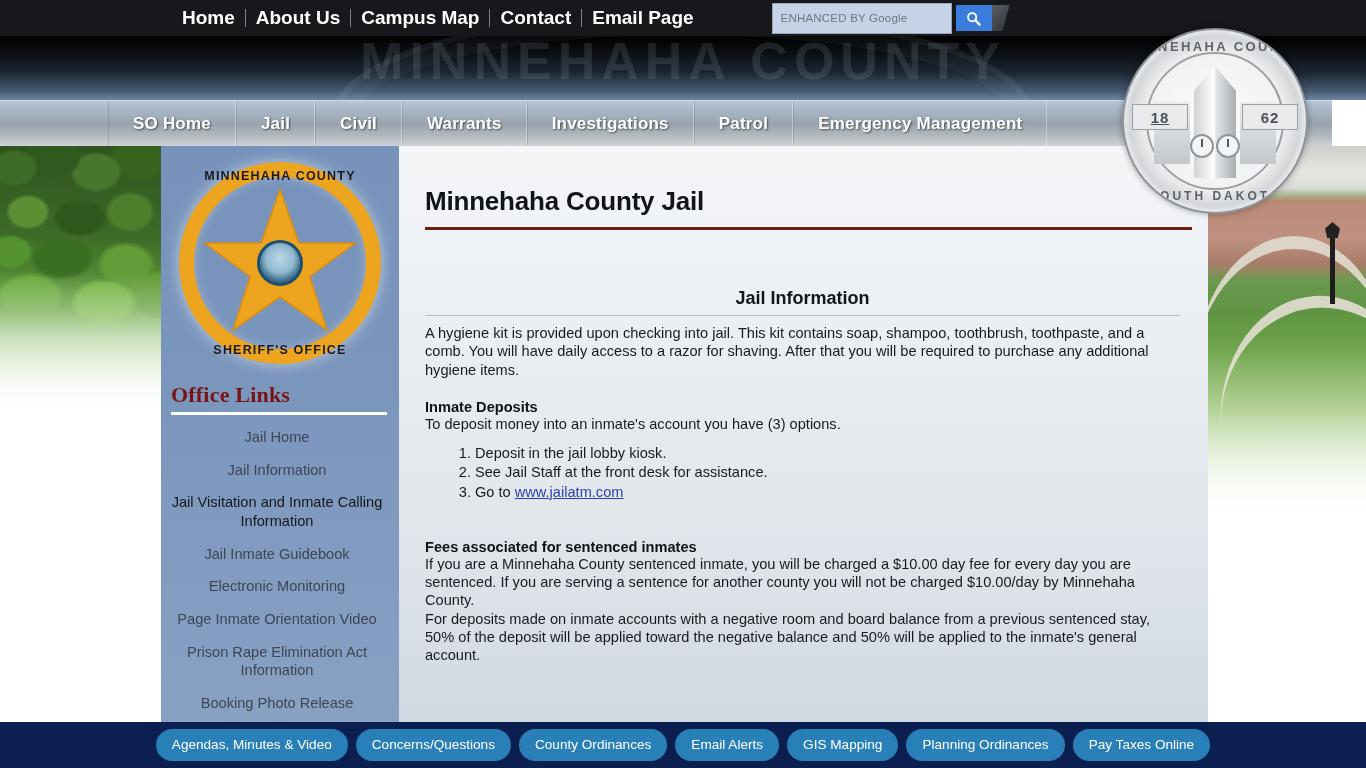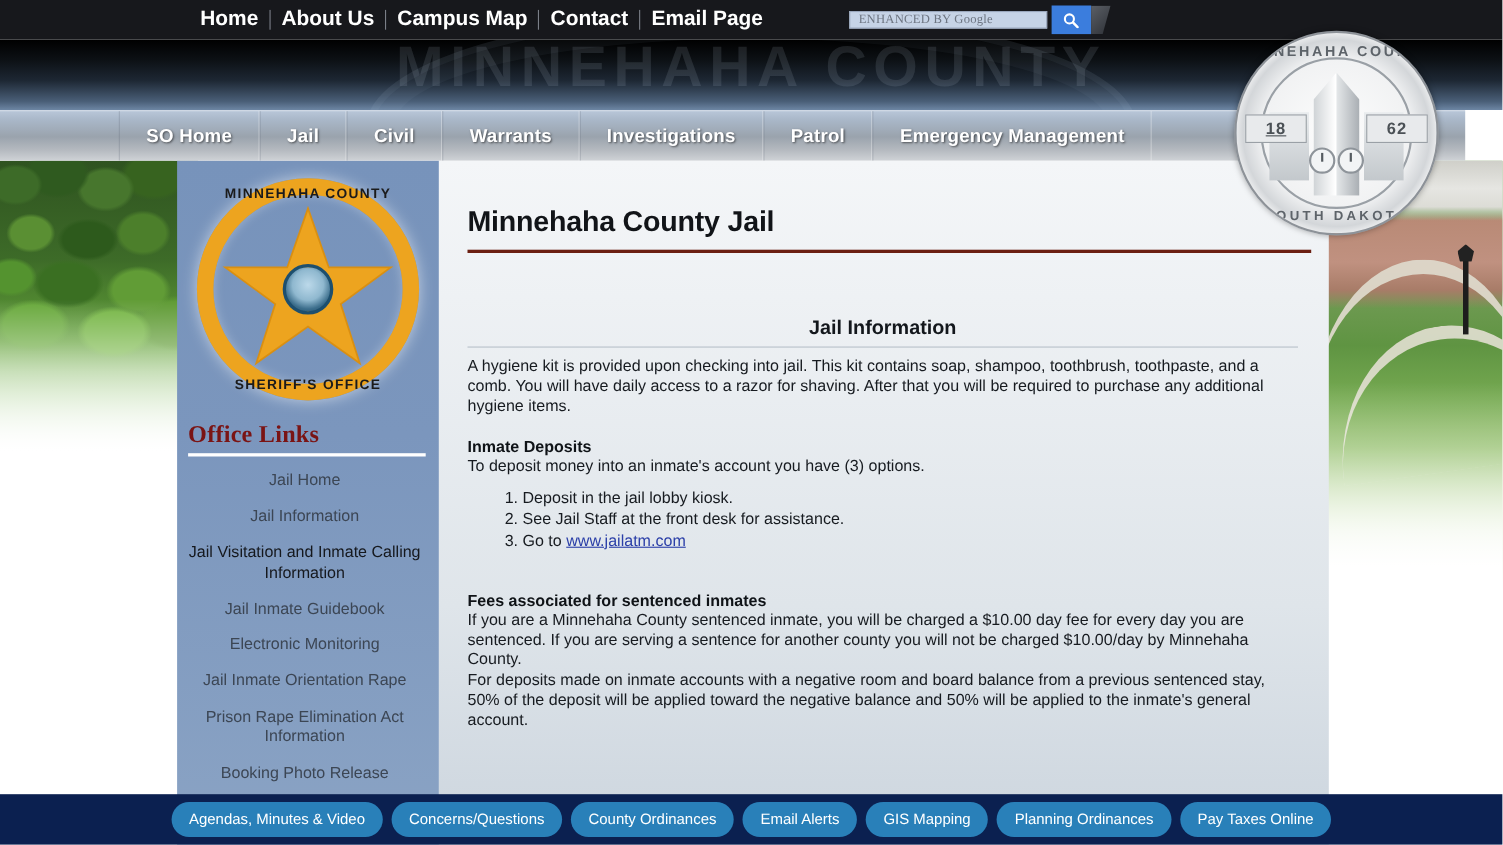--- a/index.html
+++ b/index.html
@@ -138,28 +138,28 @@
     height: 18px;
     background: #7b7f88;
   }
   .search-wrap {
     display: flex;
     align-items: center;
     margin-left: 68px;
   }
   .search-input {
     width: 180px;
-    height: 16px;
+    height: 31px;
     border: 1px solid #9aa7bc;
     background: #c6d3e6;
     color: #5d6673;
     font-size: 11.5px;
     letter-spacing: .2px;
     padding: 0 8px;
-    font-family: Liberation Serif, serif;
+    font-family: Liberation Sans, sans-serif;
     box-sizing: border-box;
   }
   .search-input::placeholder { color: #6d7582; }
   .search-btn {
     width: 36px; height: 26px;
     background: #3b7ddd;
     border: none;
     margin-left: 4px;
     display: flex;
     align-items: center;
@@ -568,21 +568,21 @@
       </div>
 
       <div class="office-links-head">Office Links</div>
       <div class="office-links-rule"></div>
 
       <a class="side-link" href="#">Jail Home</a>
       <a class="side-link" href="#">Jail Information</a>
       <a class="side-link active" href="#">Jail Visitation and Inmate Calling Information</a>
       <a class="side-link" href="#">Jail Inmate Guidebook</a>
       <a class="side-link" href="#">Electronic Monitoring</a>
-      <a class="side-link" href="#">Jail Inmate Orientation Rape</a>
+      <a class="side-link" href="#">Page Inmate Orientation Video</a>
       <a class="side-link" href="#">Prison Rape Elimination Act Information</a>
       <a class="side-link" href="#">Booking Photo Release</a>
     </div>
 
     <div class="content">
       <div class="page-title">Minnehaha County Jail</div>
       <div class="title-rule"></div>
 
       <div class="section-head">Jail Information</div>
       <div class="para">A hygiene kit is provided upon checking into jail. This kit contains soap, shampoo, toothbrush, toothpaste, and a comb. You will have daily access to a razor for shaving. After that you will be required to purchase any additional hygiene items.</div>

